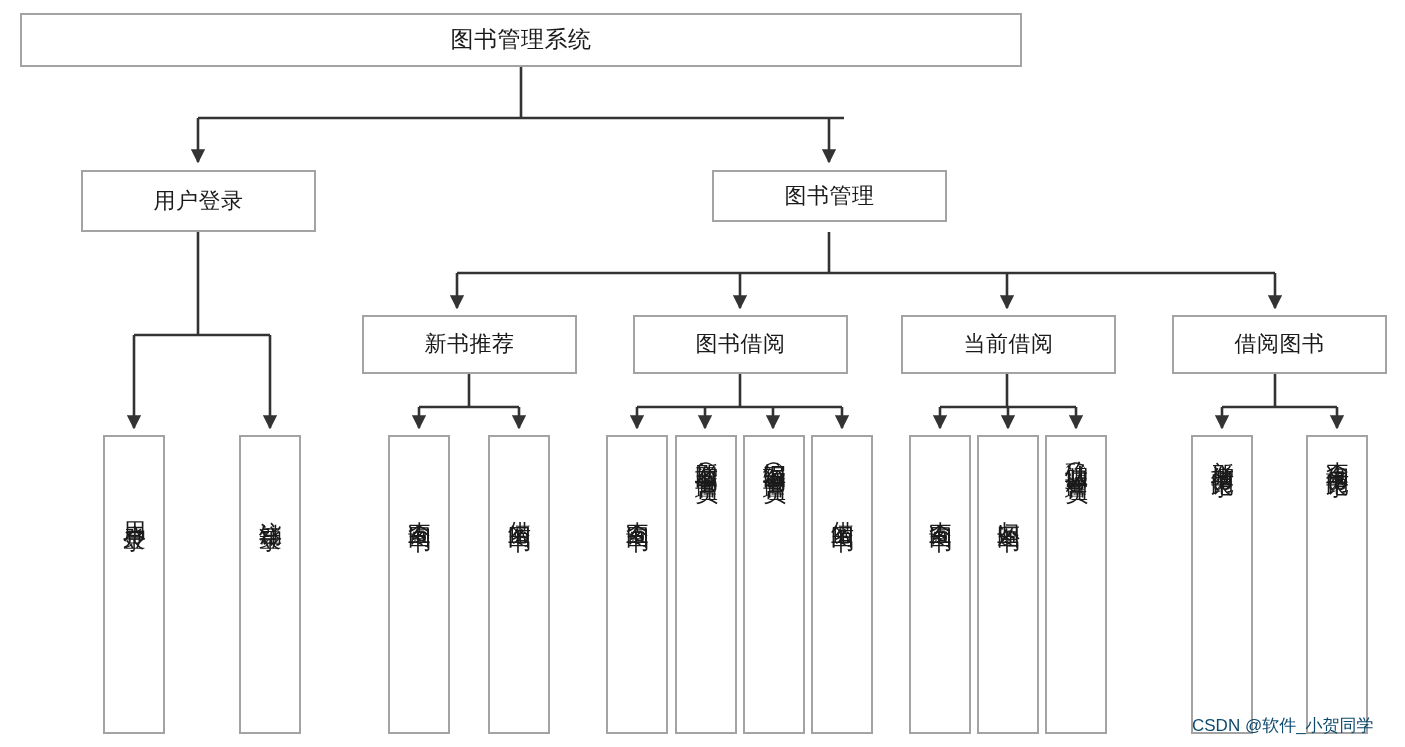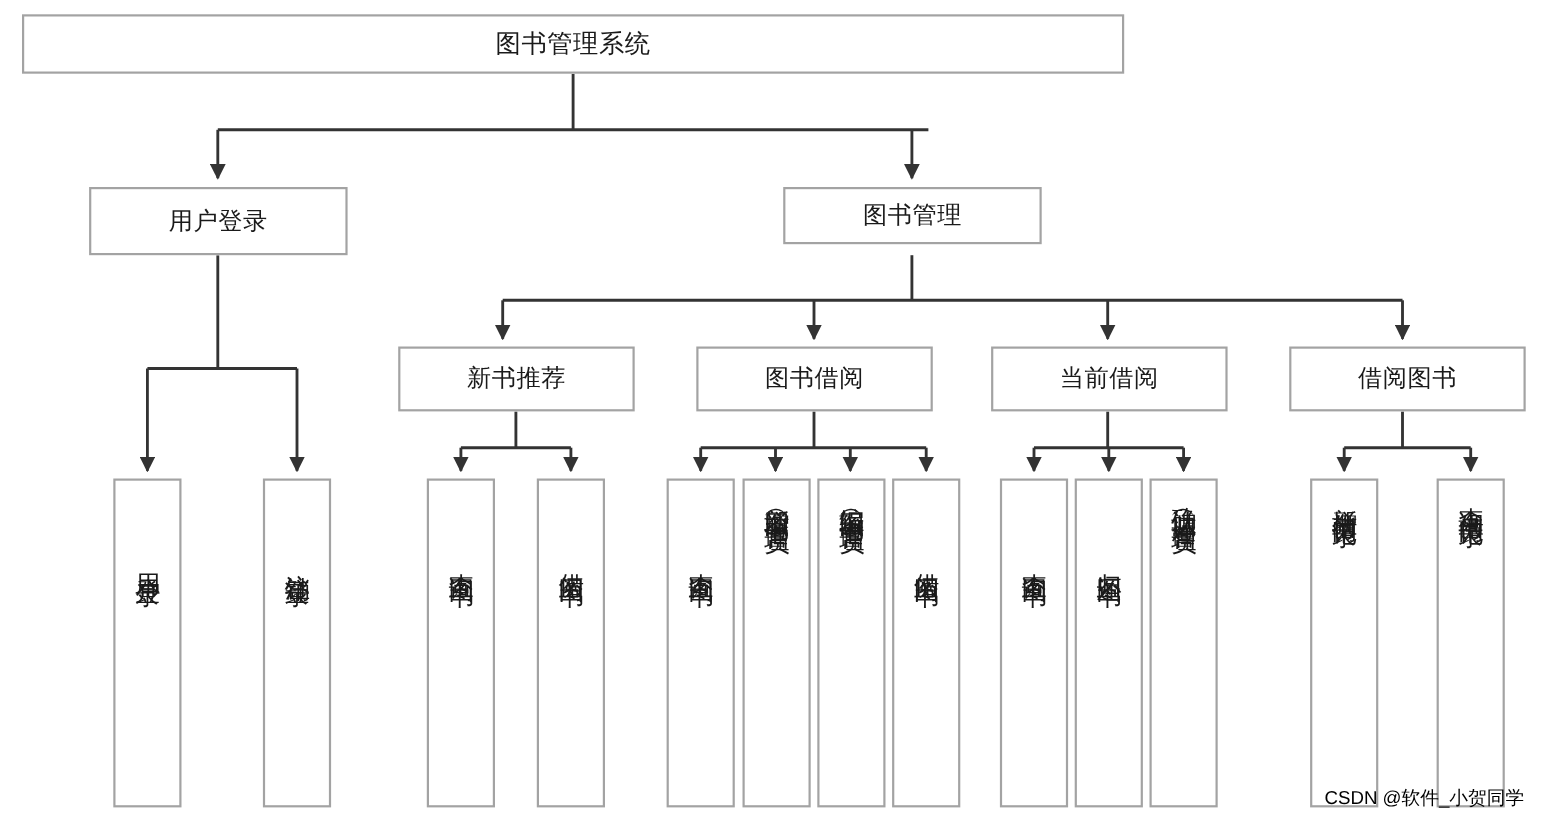--- a/index.html
+++ b/index.html
@@ -63,24 +63,23 @@
     white-space: normal;
   }
   .node-v.mid .label {
     margin-top: 60px;
   }
   .watermark {
     position: absolute;
     left: 1192px;
     top: 714px;
     font-size: 17px;
-    color: #000000;
+    color: #0c4a6e;
     white-space: nowrap;
     z-index: 3;
-    margin-left: 12px;
   }
 </style>
 </head>
 <body>
 
 <div id="canvas">
 
   <svg id="edges" viewBox="0 0 1405 747" width="1405" height="747">
     <defs>
       <marker id="arrow" viewBox="0 0 10 10" refX="9" refY="5" markerWidth="5.5" markerHeight="5.5" orient="auto-start-reverse">

